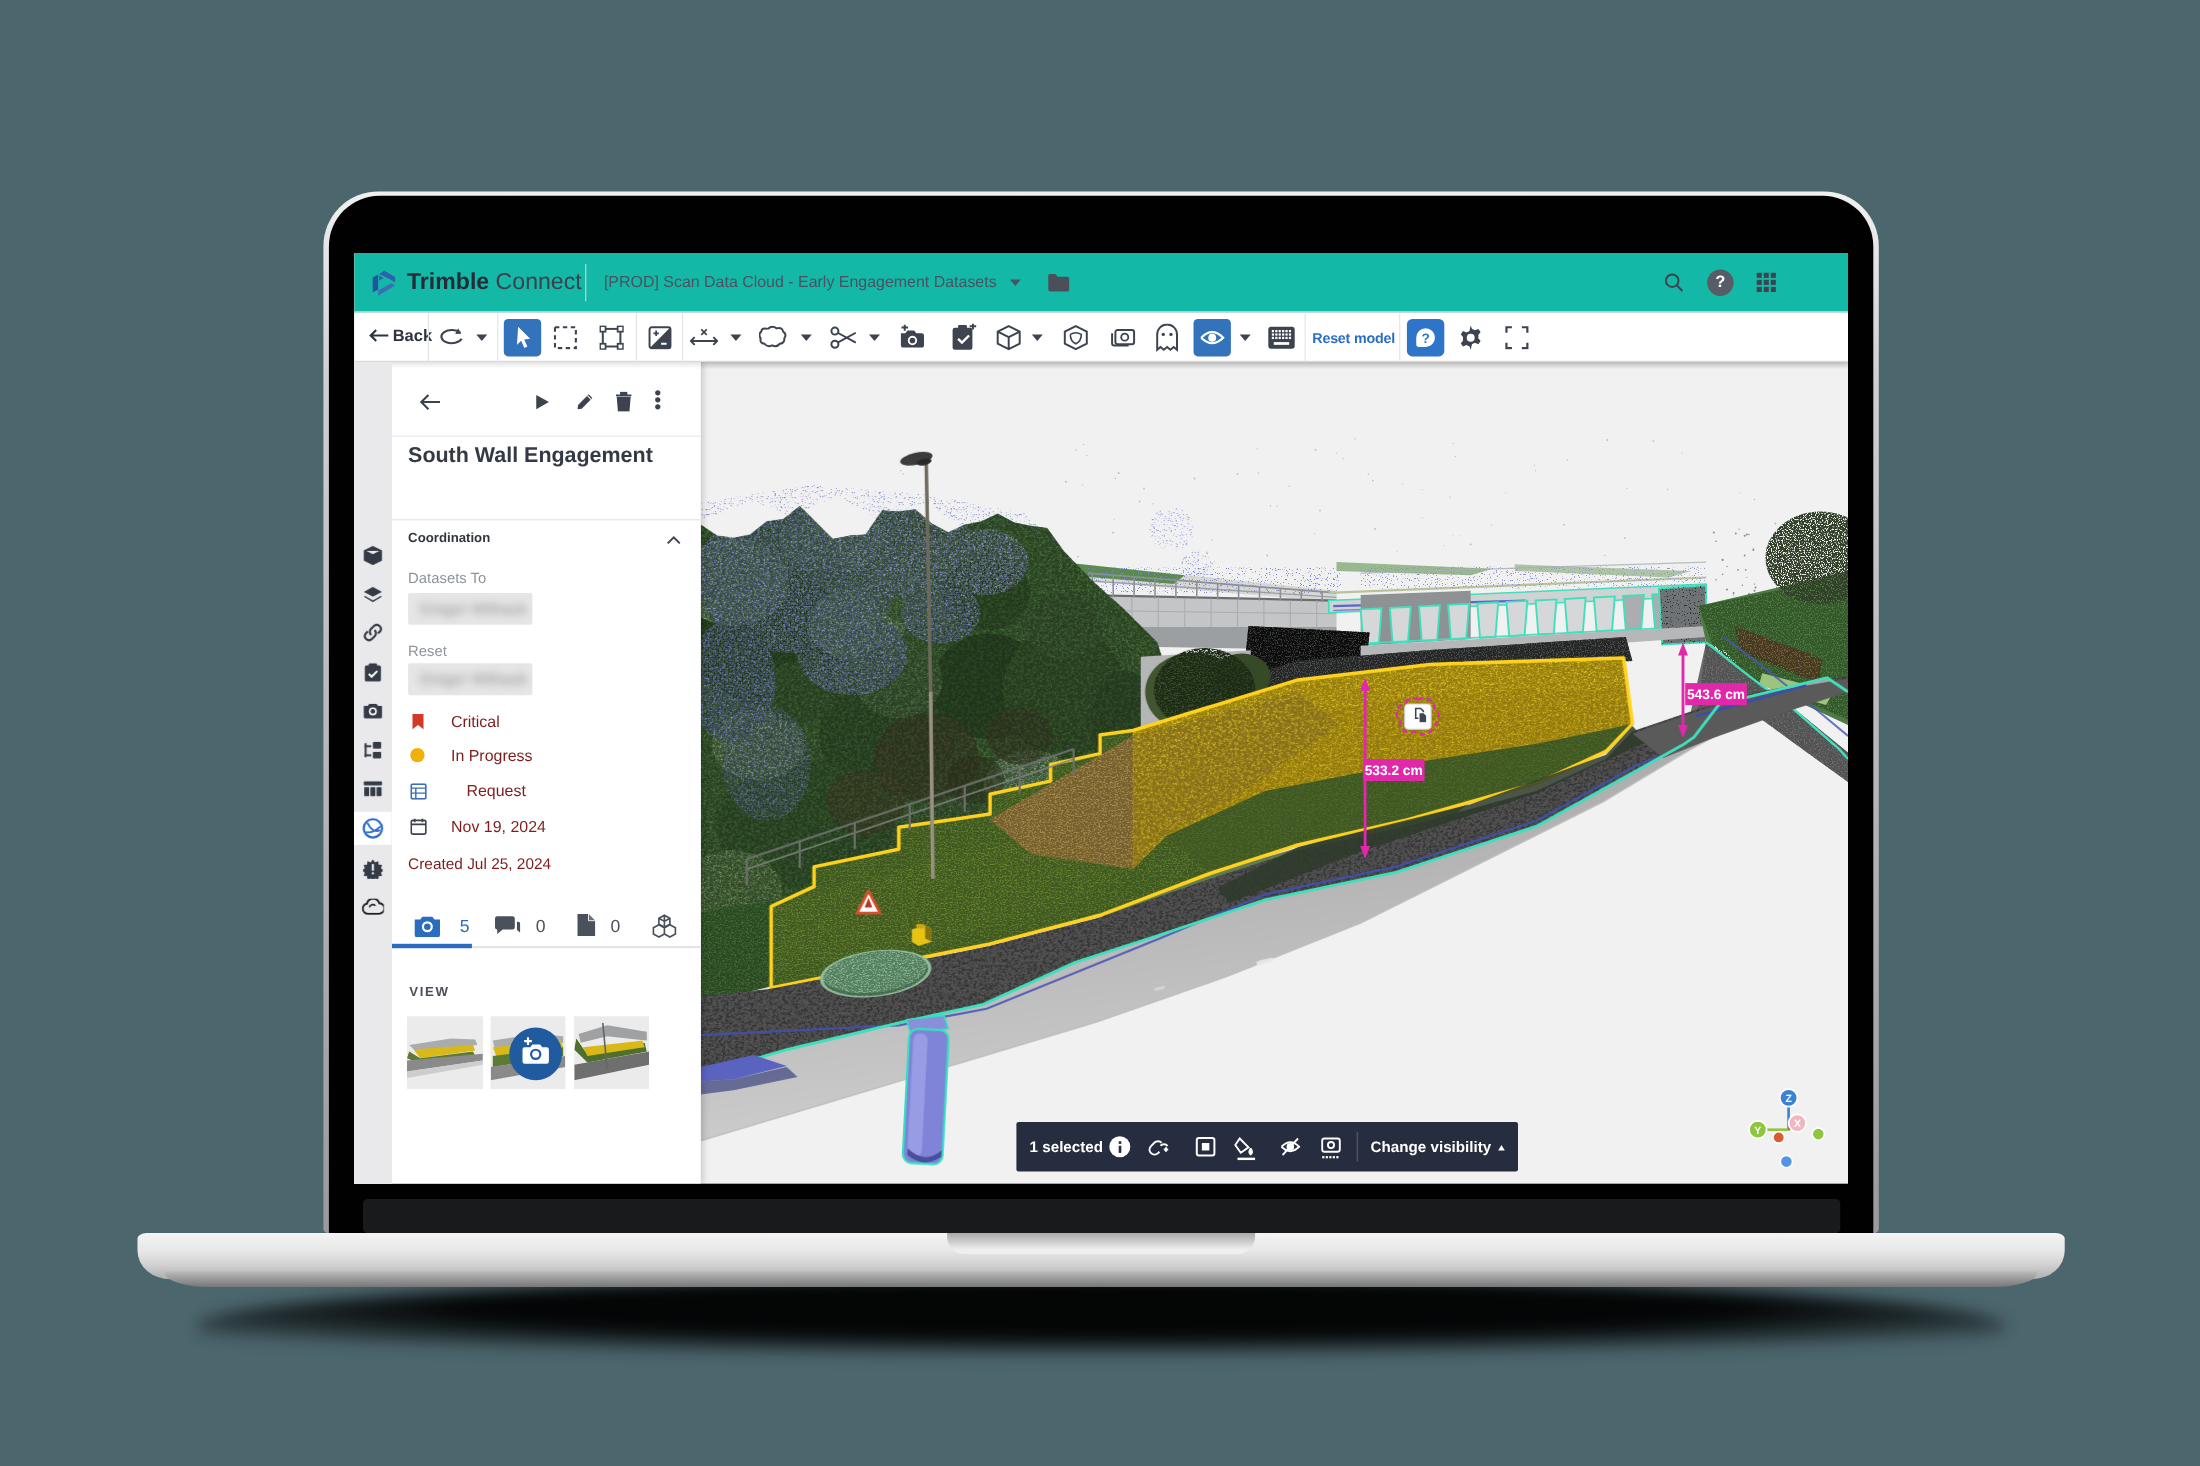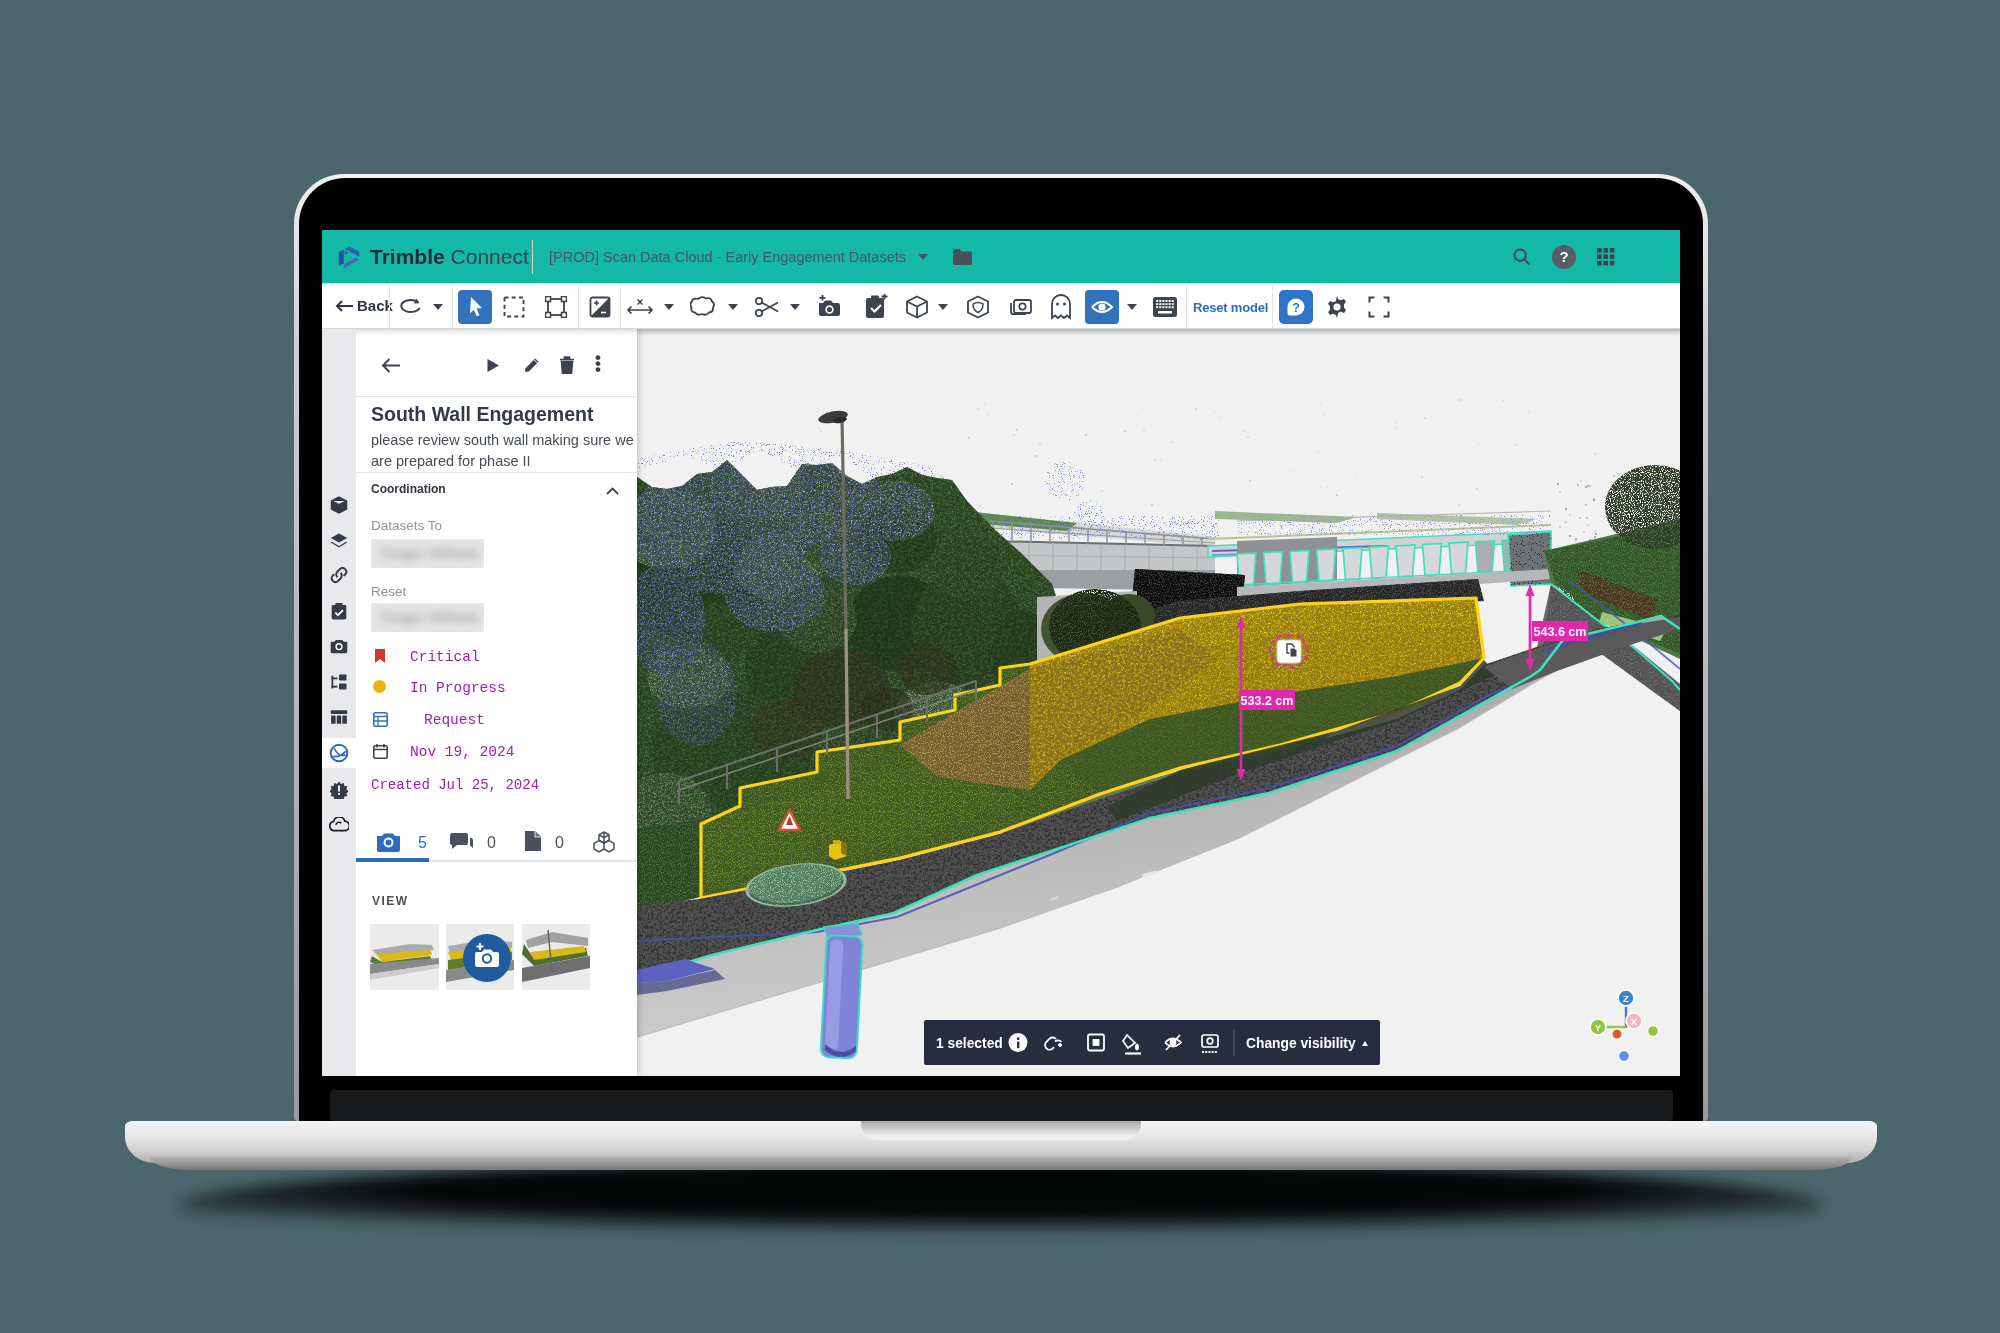--- a/index.html
+++ b/index.html
@@ -24,21 +24,21 @@
 #tbar { left:0; top:55px; width:1358px; height:44px; background:#fff; border-bottom:1px solid #d4d6d9;
   box-shadow:0 3px 5px rgba(0,0,0,0.14); z-index:5; }
 .vsep { position:absolute; top:0; width:1px; height:44px; background:#e2e3e6; }
 #sbar { left:0; top:99px; width:34px; height:747px; background:#e9e9ec; z-index:6; }
 #panel { left:34px; top:99px; width:281px; height:747px; background:#fff; box-shadow:2px 0 6px rgba(0,0,0,0.18); z-index:4; }
 #viewer { left:315px; top:99px; width:1043px; height:747px; z-index:1; }
 .ic { position:absolute; }
 .blue-btn { position:absolute; width:34px; height:34px; top:5px; background:#3273bc; border-radius:4px; }
 .caret { position:absolute; width:0; height:0; border-left:5px solid transparent; border-right:5px solid transparent; border-top:6px solid #3d4450; top:19px; }
 .t-label { position:absolute; color:#8f949c; font-size:13.5px; }
-.t-val { position:absolute; color:#a21caf; font-size:14.5px;font-family:Liberation Mono, monospace; }
+.t-val { position:absolute; color:#7f1d1d; font-size:14.5px; }
 .chip { position:absolute; width:113px; height:29px; background:#e6e6e7; border-radius:2px; overflow:hidden; }
 .chip span { display:block; margin:6px 10px; color:#8a8a8a; font-size:14px; filter:blur(4px); white-space:nowrap; }
 </style></head>
 <body>
 <div id="stage">
   <div class="abs" id="shadow"></div>
   <div class="abs" id="rim"></div>
   <div class="abs" id="bezel"></div>
   <div class="abs" id="hinge"></div>
   <div class="abs" id="base"></div>
@@ -275,21 +275,20 @@
           <path d="M1,3.5 h14 M5.5,3 v-2 h5 v2 M2.5,5.5 h11 l-1,12 h-9 Z" fill="#3c424e" stroke="#3c424e" stroke-width="1.6"></path>
         </svg>
       <div class="abs" style="left:239px;top:26px;color:#3c424e;font-size:17px;font-weight:bold;line-height:6px;">
         <div style="height:6px">•</div>
           <div style="height:6px">•</div>
           <div>•</div>
         </div>
       <div class="abs" style="left:0;top:67px;width:281px;height:1px;background:#e4e5e7"></div>
 
       <div class="abs" style="left:15px;top:74px;font-size:19.5px;font-weight:bold;color:#333a46">South Wall Engagement</div>
-      <div class="abs" style="left:15px;top:101px;font-size:14.5px;color:#464c57;line-height:21px;width:263px">please review south wall making sure we are prepared for phase II</div>
       <div class="abs" style="left:0;top:143px;width:281px;height:1px;background:#e4e5e7"></div>
 
       <div class="abs" style="left:15px;top:153px;font-size:12px;font-weight:bold;color:#32373f">Coordination</div>
       <svg class="ic" style="left:250px;top:158px" width="13" height="8" viewBox="0 0 13 8">
           <path d="M1,7 L6.5,1.5 L12,7" stroke="#3c424e" stroke-width="1.8" fill="none"></path>
         </svg>
 
       <div class="t-label" style="left:15px;top:189px">Datasets To</div>
       <div class="chip" style="left:15px;top:210px">
           <span>Gregor Withauk</span>

